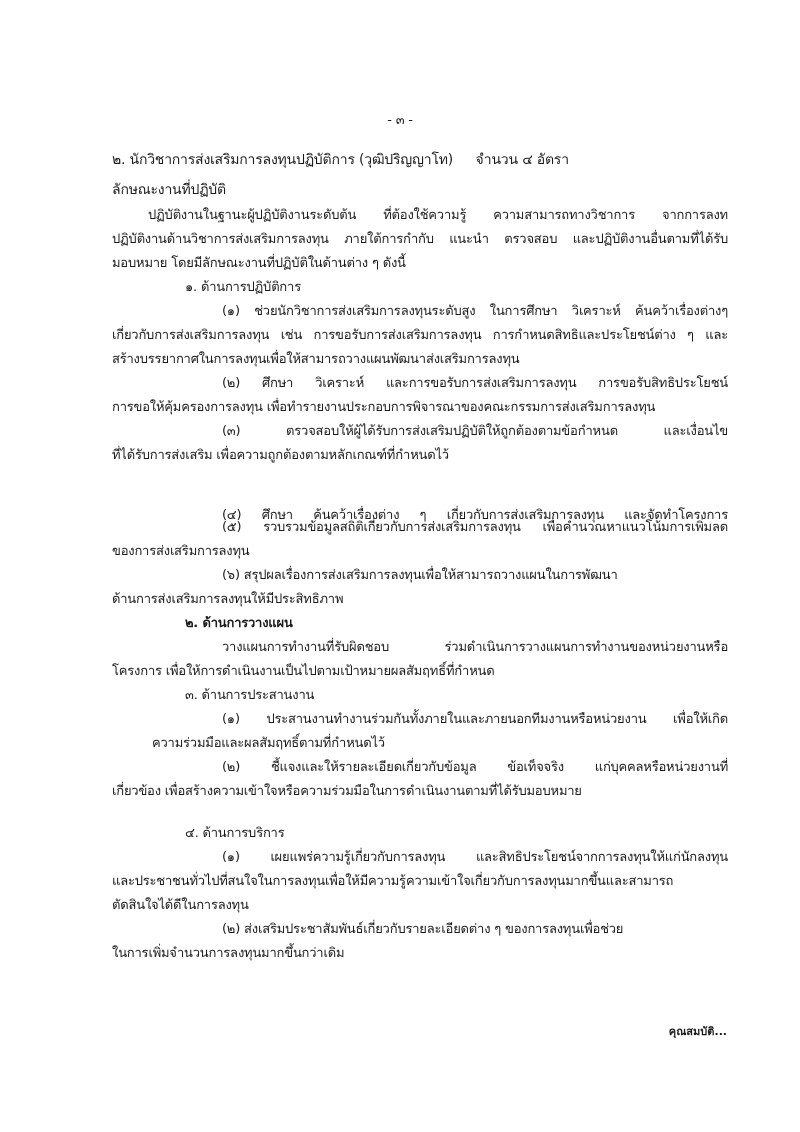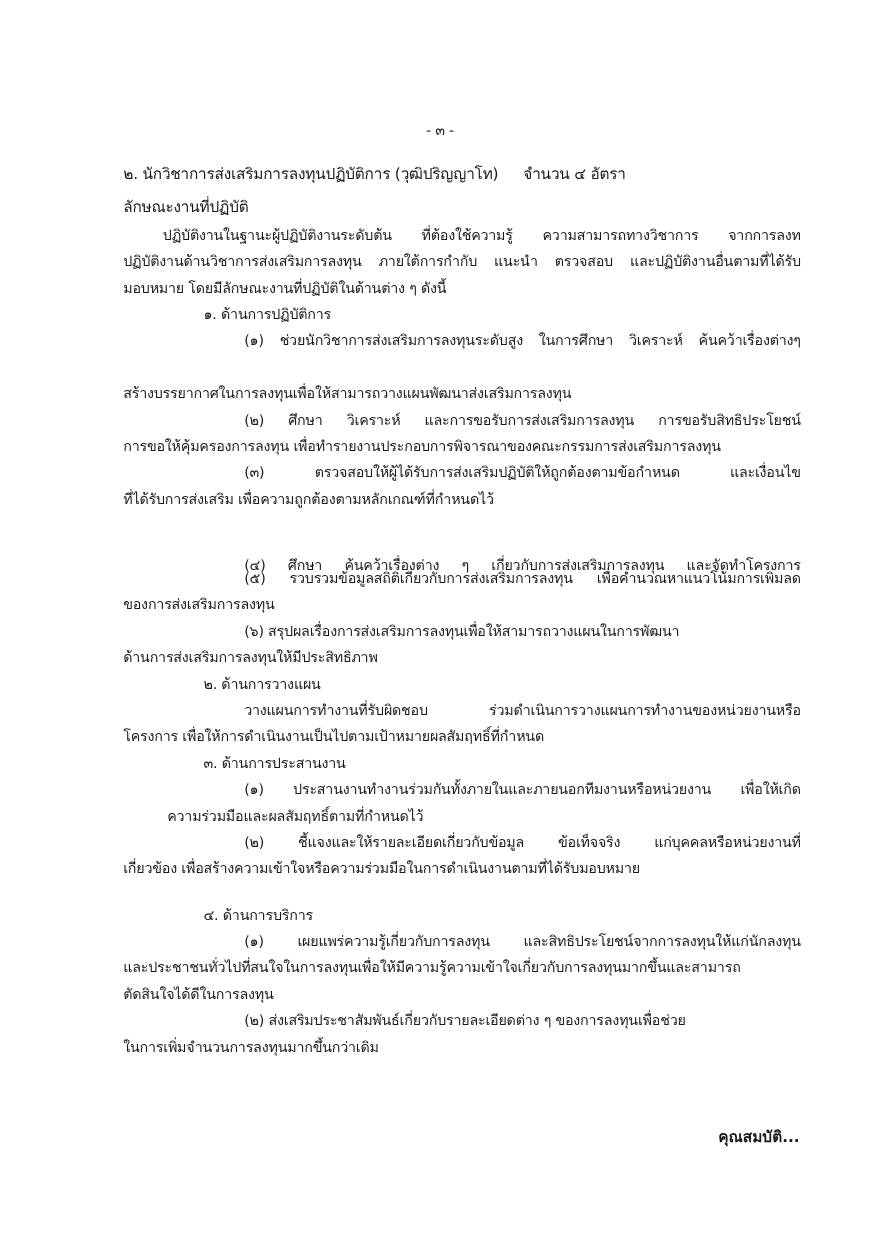--- a/index.html
+++ b/index.html
@@ -7,21 +7,21 @@
            font-family: "DejaVu Sans", "Liberation Sans", sans-serif; color: #1a1a1a; }
     .page { position: absolute; left: 0; top: 0; width: 800px; height: 1132px; }
     .line { position: absolute; left: 112px; width: 616px; font-size: 13px; line-height: 18px;
             white-space: nowrap; letter-spacing: -0.2px; }
     .justify { text-align: justify; text-align-last: justify; }
     .bold { font-weight: normal; font-size: 14px; }
     .center { left: 0; width: 800px; text-align: center; }
     .i1 { left: 148px; width: 580px; }
     .i2 { left: 185px; width: 543px; }
     .i3 { left: 222px; width: 506px; }
-    .footer { position: absolute; right: 73px; top: 1022px; font-size: 14px; font-weight: bold; }
+    .footer { position: absolute; right: 73px; top: 1022px; font-size: 11px; font-weight: bold; }
   </style>
 </head>
 <body>
 
 <div class="page">
 
   <div class="line center" style="top:111px;">- ๓ -</div>
 
   <div class="line bold" style="top:150px;">
     <span>๒. นักวิชาการส่งเสริมการลงทุนปฏิบัติการ (วุฒิปริญญาโท)</span>
@@ -31,37 +31,38 @@
 
   <div class="line bold" style="top:180px;">ลักษณะงานที่ปฏิบัติ</div>
 
   <div class="line i1 justify" style="top:206px;">ปฏิบัติงานในฐานะผู้ปฏิบัติงานระดับต้น ที่ต้องใช้ความรู้ ความสามารถทางวิชาการ จากการลงท</div>
   <div class="line justify" style="top:230px;">ปฏิบัติงานด้านวิชาการส่งเสริมการลงทุน ภายใต้การกำกับ แนะนำ ตรวจสอบ และปฏิบัติงานอื่นตามที่ได้รับ</div>
   <div class="line" style="top:254px;">มอบหมาย โดยมีลักษณะงานที่ปฏิบัติในด้านต่าง ๆ ดังนี้</div>
 
   <div class="line i2" style="top:278px;">๑. ด้านการปฏิบัติการ</div>
 
   <div class="line i3 justify" style="top:302px;">(๑)  ช่วยนักวิชาการส่งเสริมการลงทุนระดับสูง ในการศึกษา วิเคราะห์ ค้นคว้าเรื่องต่างๆ</div>
+  <div class="line justify" style="top:326px;">เกี่ยวกับการส่งเสริมการลงทุน เช่น การขอรับการส่งเสริมการลงทุน การกำหนดสิทธิและประโยชน์ต่าง ๆ และ</div>
   <div class="line" style="top:350px;">สร้างบรรยากาศในการลงทุนเพื่อให้สามารถวางแผนพัฒนาส่งเสริมการลงทุน</div>
 
   <div class="line i3 justify" style="top:374px;">(๒)  ศึกษา วิเคราะห์ และการขอรับการส่งเสริมการลงทุน การขอรับสิทธิประโยชน์</div>
   <div class="line" style="top:398px;">การขอให้คุ้มครองการลงทุน เพื่อทำรายงานประกอบการพิจารณาของคณะกรรมการส่งเสริมการลงทุน</div>
 
   <div class="line i3 justify" style="top:422px;">(๓)  ตรวจสอบให้ผู้ได้รับการส่งเสริมปฏิบัติให้ถูกต้องตามข้อกำหนด และเงื่อนไข</div>
   <div class="line" style="top:446px;">ที่ได้รับการส่งเสริม เพื่อความถูกต้องตามหลักเกณฑ์ที่กำหนดไว้</div>
 
   <div class="line i3 justify" style="top:470px;margin-top:36px;">(๔)  ศึกษา ค้นคว้าเรื่องต่าง ๆ เกี่ยวกับการส่งเสริมการลงทุน และจัดทำโครงการ</div>
 
   <div class="line i3 justify" style="top:518px;">(๕)  รวบรวมข้อมูลสถิติเกี่ยวกับการส่งเสริมการลงทุน เพื่อคำนวณหาแนวโน้มการเพิ่มลด</div>
   <div class="line" style="top:542px;">ของการส่งเสริมการลงทุน</div>
 
   <div class="line i3" style="top:566px;">(๖)  สรุปผลเรื่องการส่งเสริมการลงทุนเพื่อให้สามารถวางแผนในการพัฒนา</div>
   <div class="line" style="top:590px;">ด้านการส่งเสริมการลงทุนให้มีประสิทธิภาพ</div>
 
-  <div class="line i2" style="top:614px;">๒. ด้านการวางแผน</div>
+  <div class="line i2" style="top:614px;font-weight:bold;">๒. ด้านการวางแผน</div>
   <div class="line i3 justify" style="top:638px;">วางแผนการทำงานที่รับผิดชอบ ร่วมดำเนินการวางแผนการทำงานของหน่วยงานหรือ</div>
   <div class="line" style="top:662px;">โครงการ เพื่อให้การดำเนินงานเป็นไปตามเป้าหมายผลสัมฤทธิ์ที่กำหนด</div>
 
   <div class="line i2" style="top:686px;">๓. ด้านการประสานงาน</div>
   <div class="line i3 justify" style="top:710px;">(๑)  ประสานงานทำงานร่วมกันทั้งภายในและภายนอกทีมงานหรือหน่วยงาน เพื่อให้เกิด</div>
   <div class="line" style="top:734px;margin-left:40px;">ความร่วมมือและผลสัมฤทธิ์ตามที่กำหนดไว้</div>
   <div class="line i3 justify" style="top:758px;">(๒)  ชี้แจงและให้รายละเอียดเกี่ยวกับข้อมูล ข้อเท็จจริง แก่บุคคลหรือหน่วยงานที่</div>
   <div class="line" style="top:782px;">เกี่ยวข้อง เพื่อสร้างความเข้าใจหรือความร่วมมือในการดำเนินงานตามที่ได้รับมอบหมาย</div>
 
   <div class="line i2" style="top:824px;">๔. ด้านการบริการ</div>

